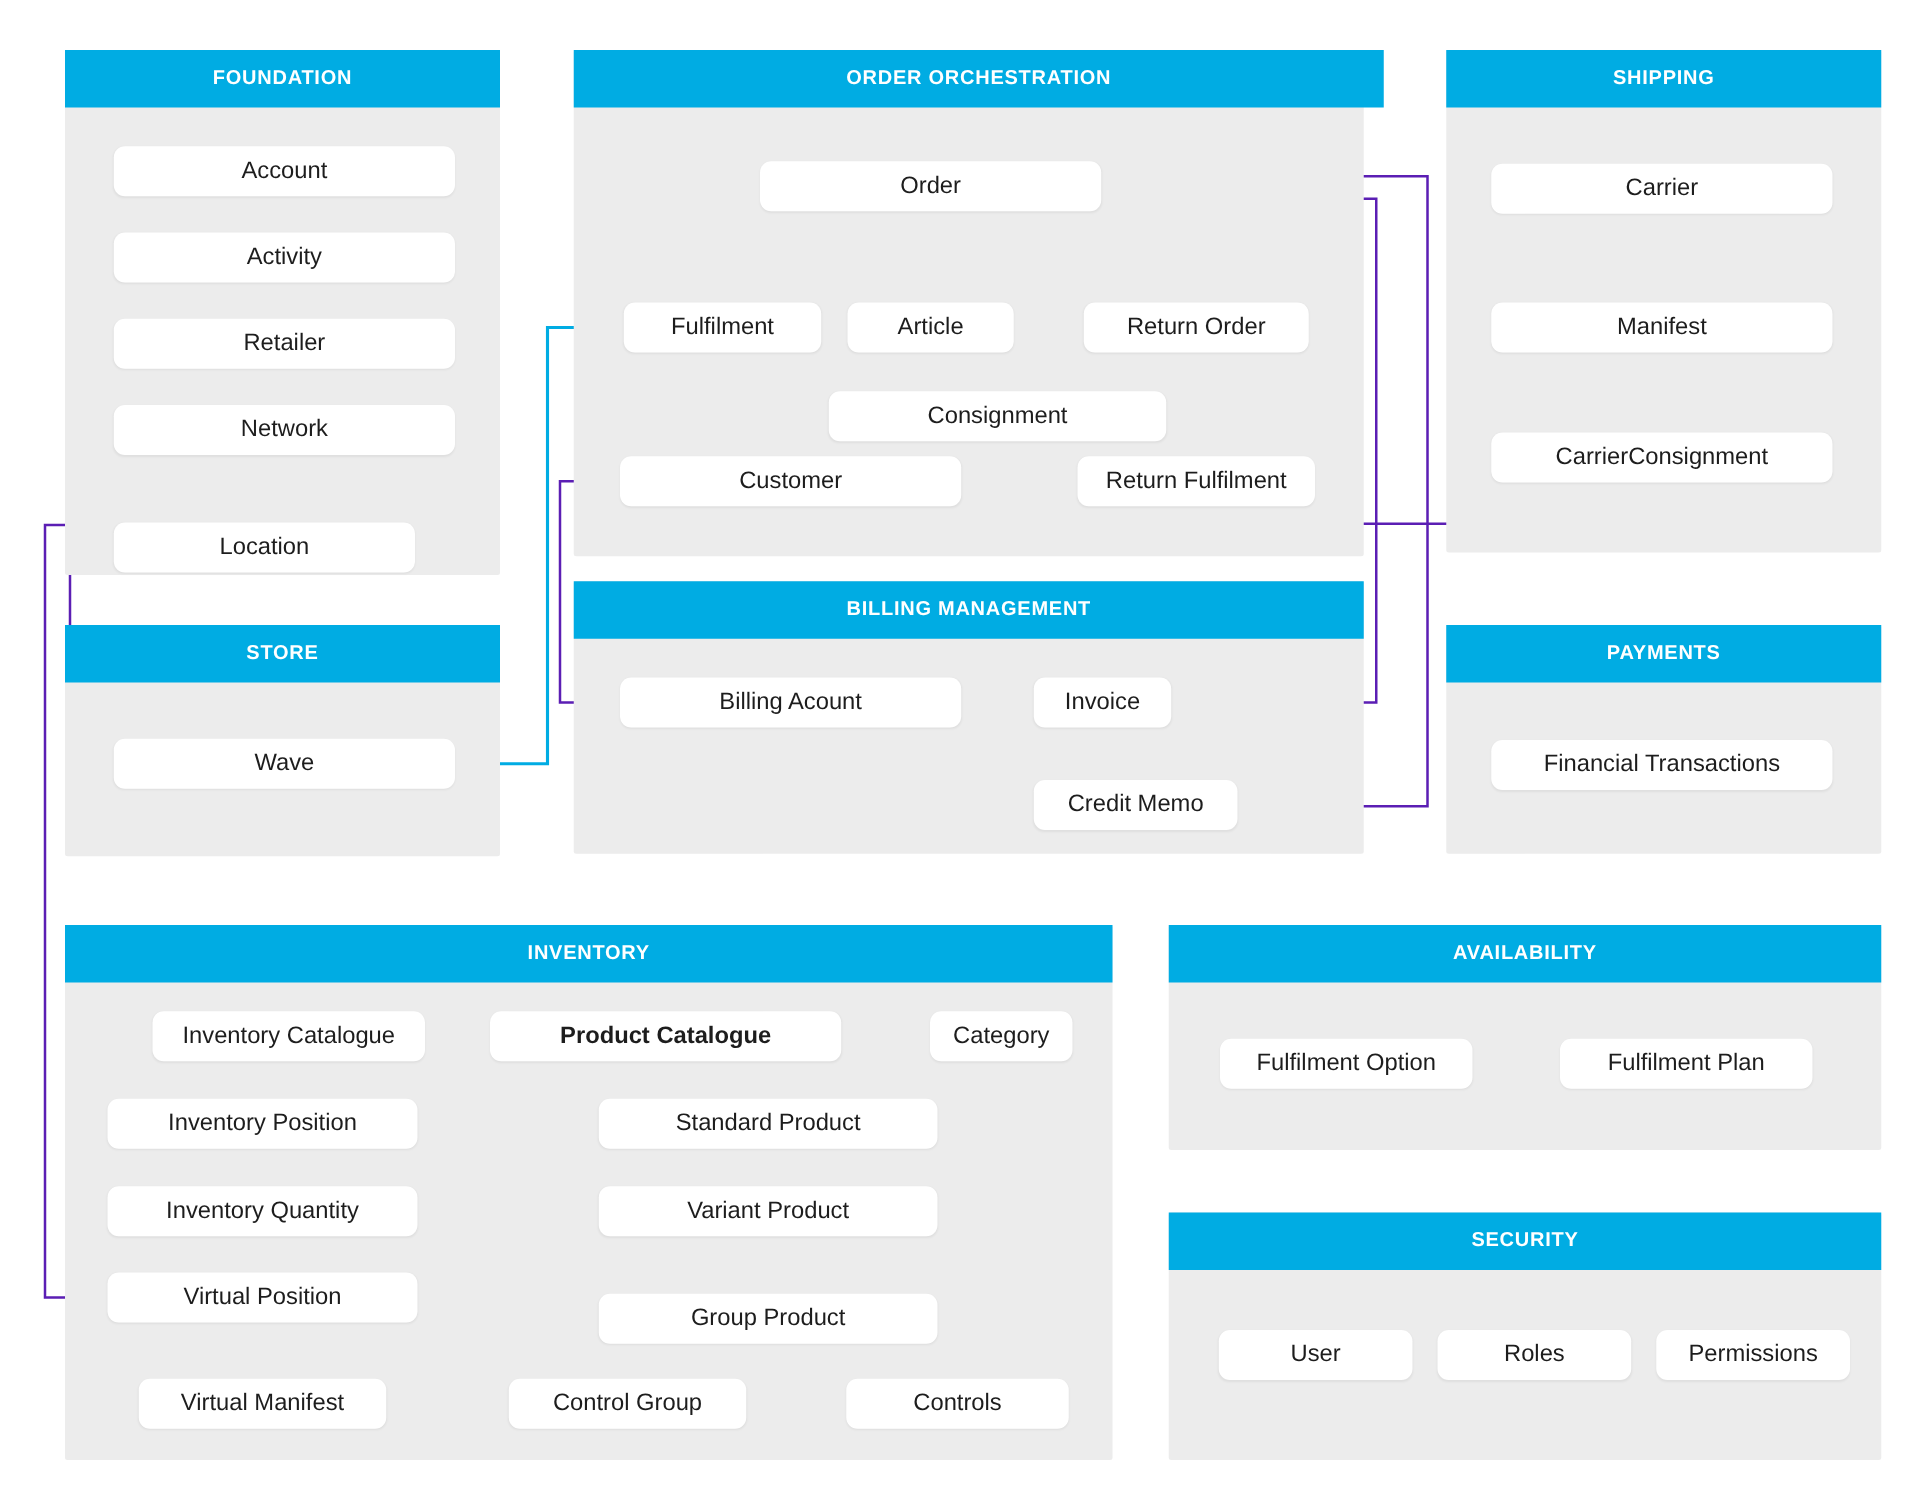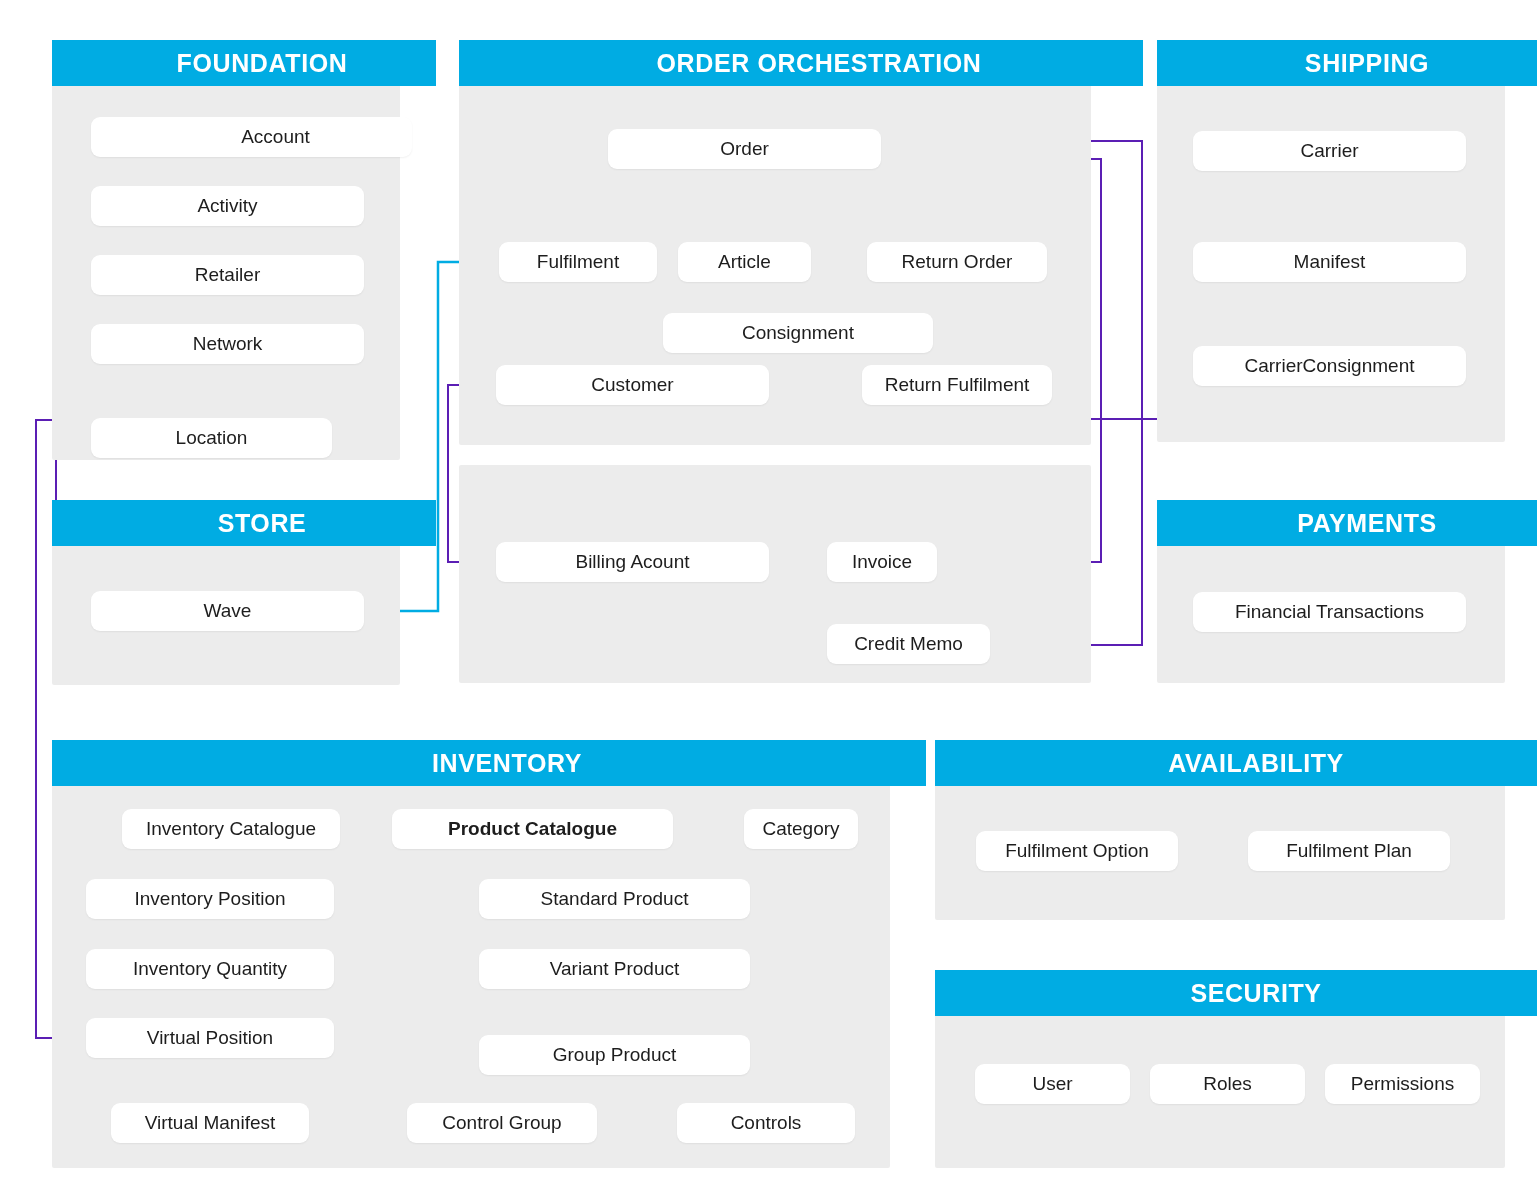--- a/index.html
+++ b/index.html
@@ -6,23 +6,22 @@
   body{
     font-family:"Liberation Sans", sans-serif;
     width:1537px;height:1189px;position:relative;overflow:hidden;
   }
   #stage{position:absolute;left:0;top:0;width:1537px;height:1189px;}
   svg#wires{position:absolute;left:0;top:0;width:1537px;height:1189px;pointer-events:none;}
   .panel{position:absolute;background:#ececec;border-radius:2px;}
   .panel-header{
     position:absolute;background:#00ACE3;color:#ffffff;
     display:flex;align-items:center;justify-content:center;
-    font-weight:bold;letter-spacing:0.6px;font-size:25px;
+    font-weight:bold;letter-spacing:0.6px;font-size:16px;
     text-transform:uppercase;
-    padding-left:36px;
   }
   .node{
     position:absolute;background:#ffffff;border-radius:9px;
     display:flex;align-items:center;justify-content:center;
     color:#1d1d1d;font-size:19px;white-space:nowrap;
     box-shadow:0 1px 2px rgba(0,0,0,0.06);
   }
 </style>
 </head>
 <body>
@@ -152,34 +151,35 @@
   <div class="panel" style="left:459px;top:40px;width:632px;height:405px;"></div>
   <div class="panel-header" style="left:459px;top:40px;width:648px;height:46px;">ORDER ORCHESTRATION</div>
 
   <div class="panel" style="left:1157px;top:40px;width:348px;height:402px;"></div>
   <div class="panel-header" style="left:1157px;top:40px;width:348px;height:46px;">SHIPPING</div>
 
   <div class="panel" style="left:52px;top:500px;width:348px;height:185px;"></div>
   <div class="panel-header" style="left:52px;top:500px;width:348px;height:46px;">STORE</div>
 
   <div class="panel" style="left:459px;top:465px;width:632px;height:218px;"></div>
+  <div class="panel-header" style="left:459px;top:465px;width:632px;height:46px;">BILLING MANAGEMENT</div>
 
   <div class="panel" style="left:1157px;top:500px;width:348px;height:183px;"></div>
   <div class="panel-header" style="left:1157px;top:500px;width:348px;height:46px;">PAYMENTS</div>
 
   <div class="panel" style="left:52px;top:740px;width:838px;height:428px;"></div>
   <div class="panel-header" style="left:52px;top:740px;width:838px;height:46px;">INVENTORY</div>
 
   <div class="panel" style="left:935px;top:740px;width:570px;height:180px;"></div>
   <div class="panel-header" style="left:935px;top:740px;width:570px;height:46px;">AVAILABILITY</div>
 
   <div class="panel" style="left:935px;top:970px;width:570px;height:198px;"></div>
   <div class="panel-header" style="left:935px;top:970px;width:570px;height:46px;">SECURITY</div>
 
-  <div class="node" style="left:91px;top:117px;width:273px;height:40px;padding-left:48px;">Account</div>
+  <div class="node" style="left:91px;top:117px;width:273px;height:40px;">Account</div>
   <div class="node" style="left:91px;top:186px;width:273px;height:40px;">Activity</div>
   <div class="node" style="left:91px;top:255px;width:273px;height:40px;">Retailer</div>
   <div class="node" style="left:91px;top:324px;width:273px;height:40px;">Network</div>
   <div class="node" style="left:91px;top:418px;width:241px;height:40px;">Location</div>
   <div class="node" style="left:91px;top:591px;width:273px;height:40px;">Wave</div>
 
   <div class="node" style="left:608px;top:129px;width:273px;height:40px;">Order</div>
   <div class="node" style="left:499px;top:242px;width:158px;height:40px;">Fulfilment</div>
   <div class="node" style="left:678px;top:242px;width:133px;height:40px;">Article</div>
   <div class="node" style="left:867px;top:242px;width:180px;height:40px;">Return Order</div>

